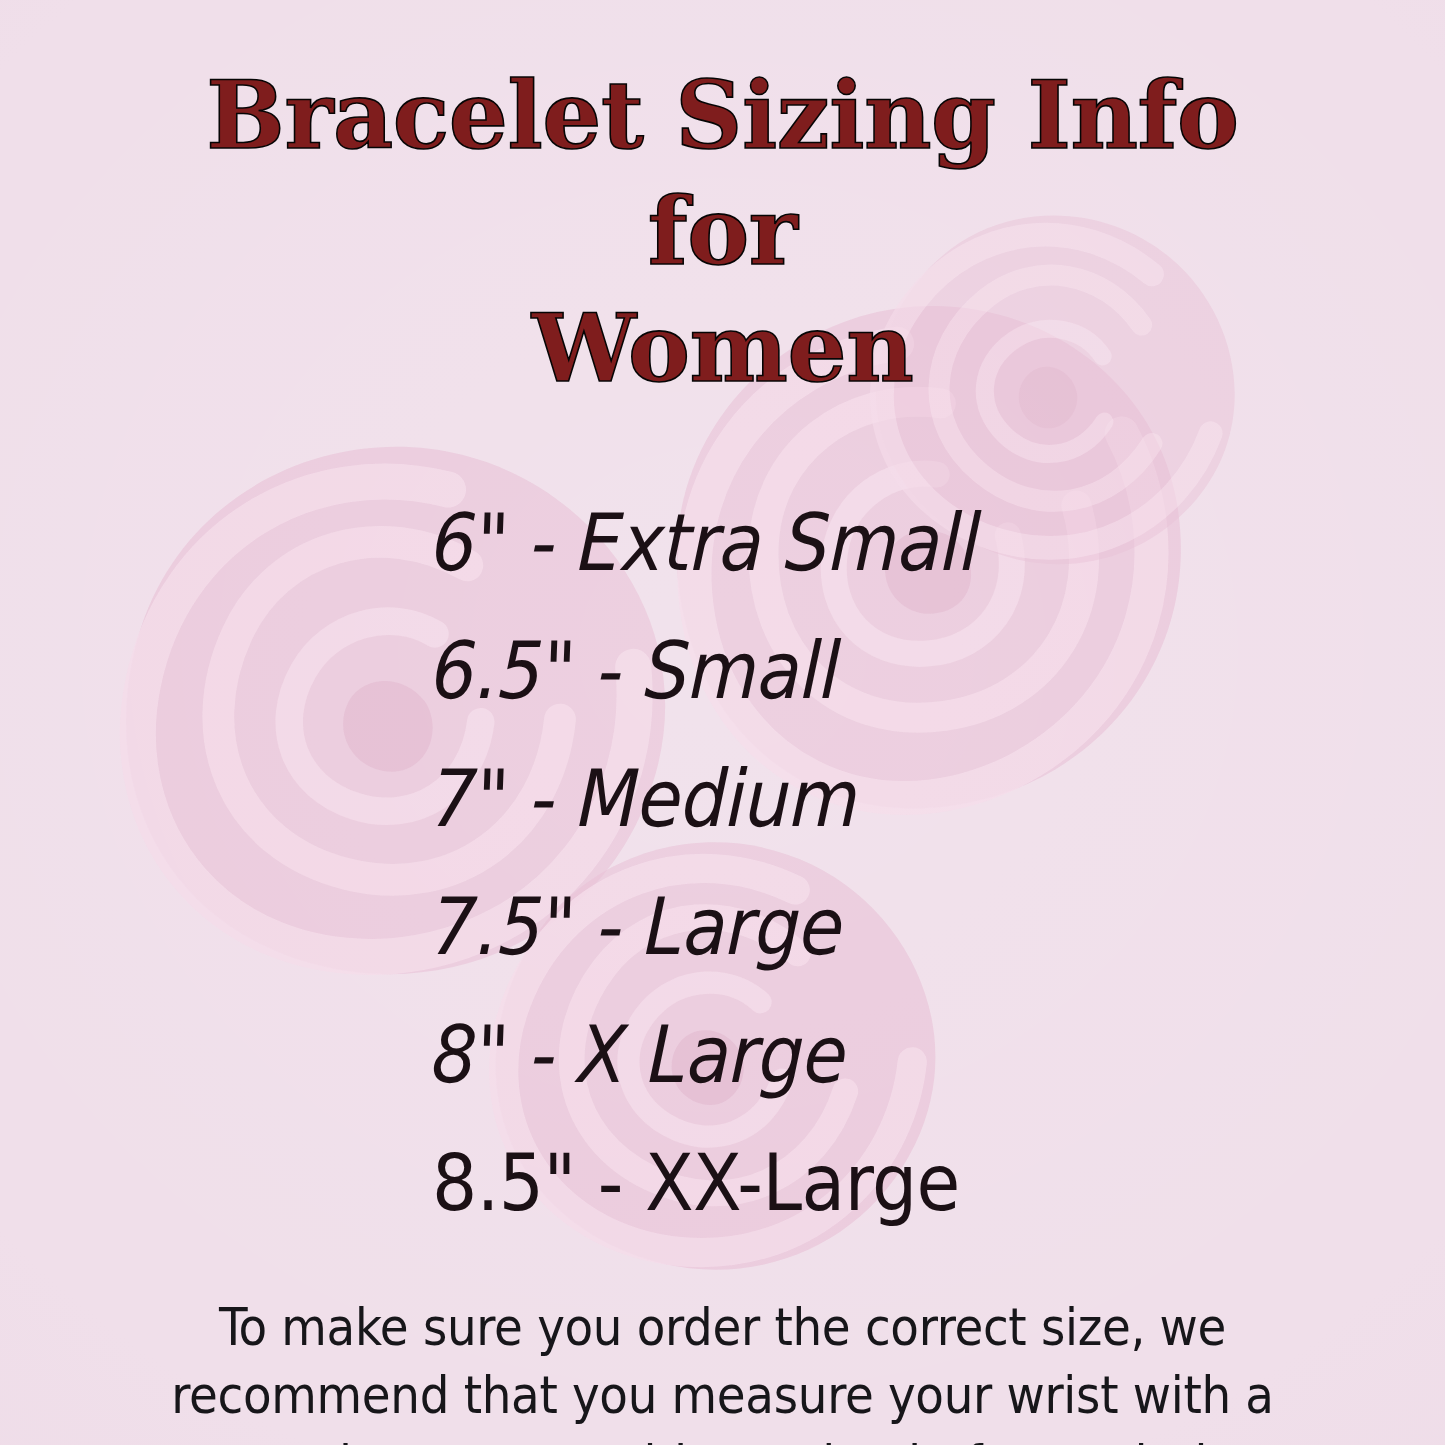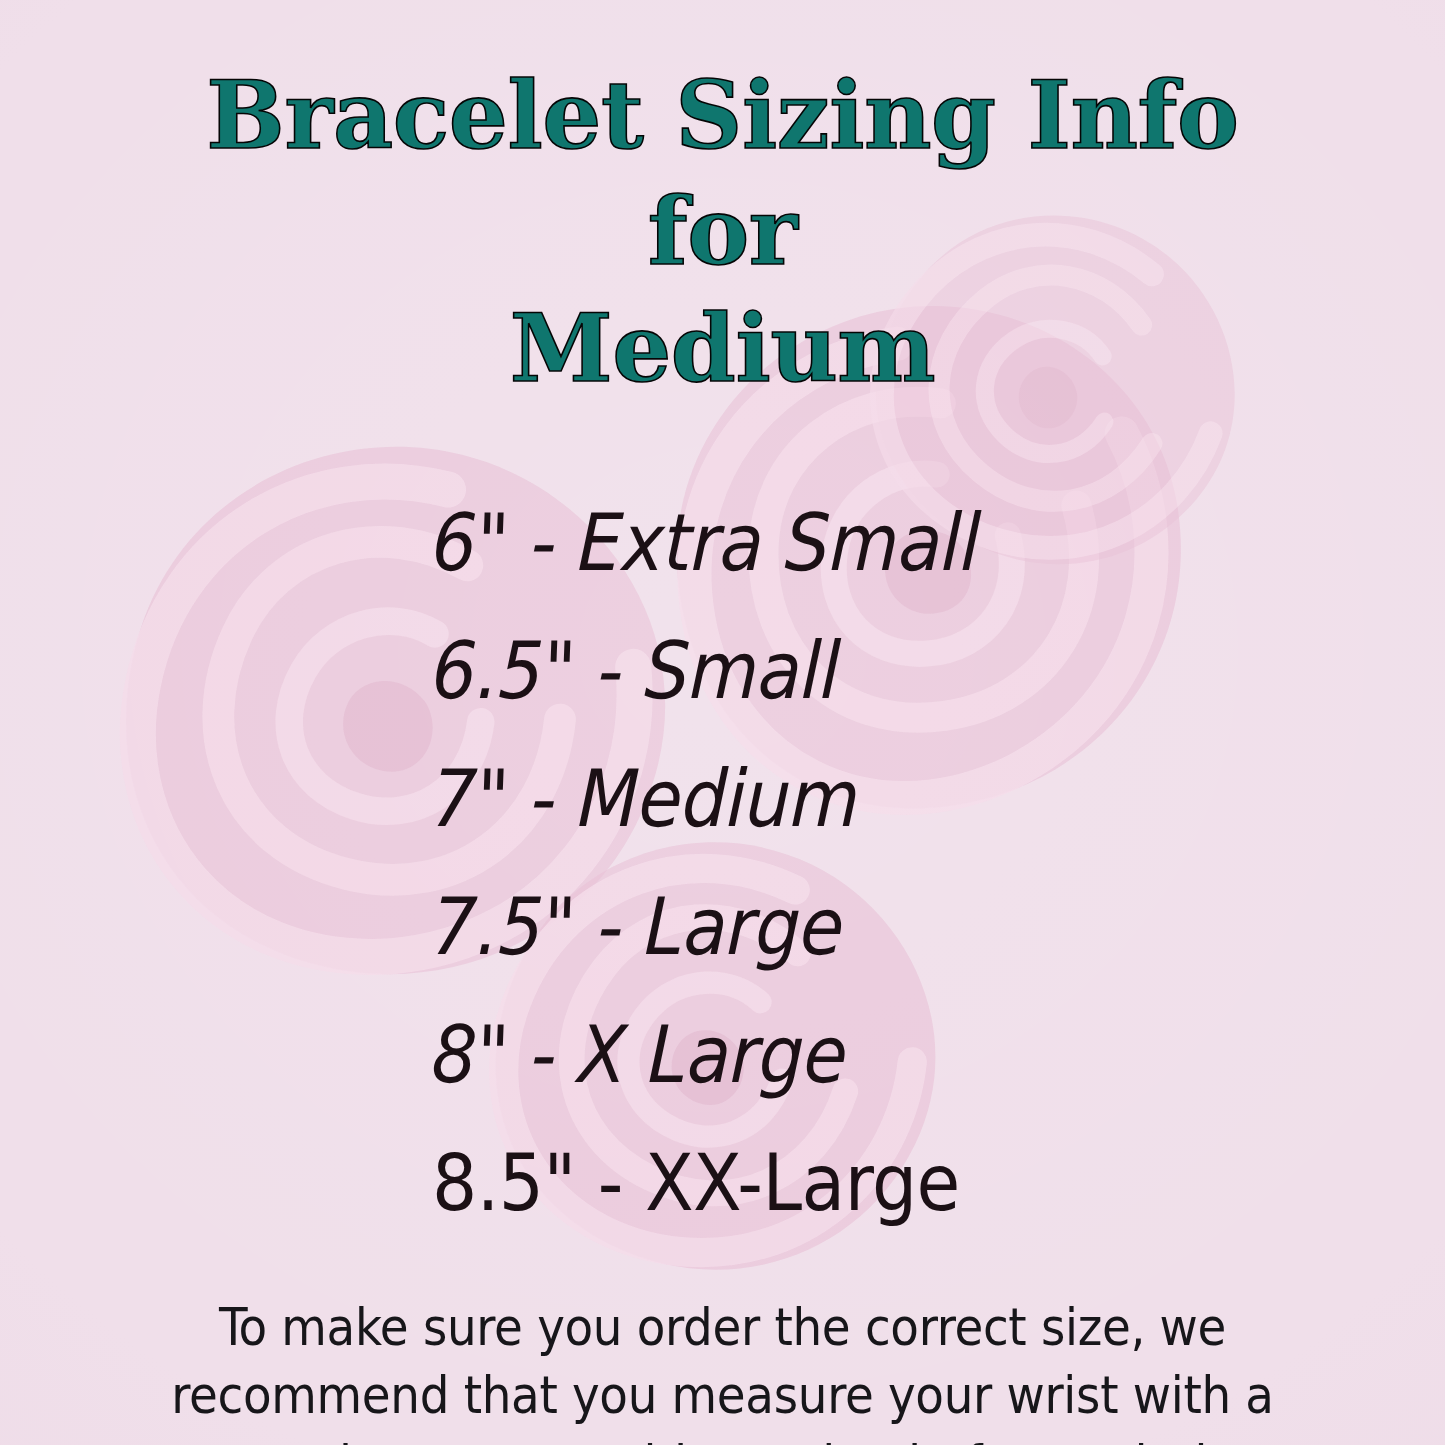--- a/index.html
+++ b/index.html
@@ -44,21 +44,21 @@
   .title {
     width: 1100px;
     margin: 0;
     padding-top: 58px;
     text-align: center;
     font-family: "DejaVu Serif", serif;
     font-weight: 700;
     font-size: 93px;
     line-height: 1.25;
     letter-spacing: -0.5px;
-    color: #0f766e;
+    color: #7f1d1d;
     -webkit-text-stroke: 1.6px #050505;
   }
 
   .size-list {
     list-style: none;
     margin: 0;
     padding: 0;
     width: 1445px;
     margin-top: 72px;
   }
@@ -149,21 +149,21 @@
       <use href="#rose-glyph" x="0" y="0" transform="translate(1058,392) scale(0.70) rotate(40)"></use>
     </g>
   </svg>
 
   <div id="vignette"></div>
 
   <div id="content">
 
     <h1 class="title">
       <span>Bracelet Sizing Info for</span><br>
-      <span>Medium</span>
+      <span>Women</span>
     </h1>
 
     <ul class="size-list">
       <li class="size-row italic">
         <span class="size-text">6" - Extra Small</span>
       </li>
       <li class="size-row italic">
         <span class="size-text">6.5" - Small</span>
       </li>
       <li class="size-row italic">

